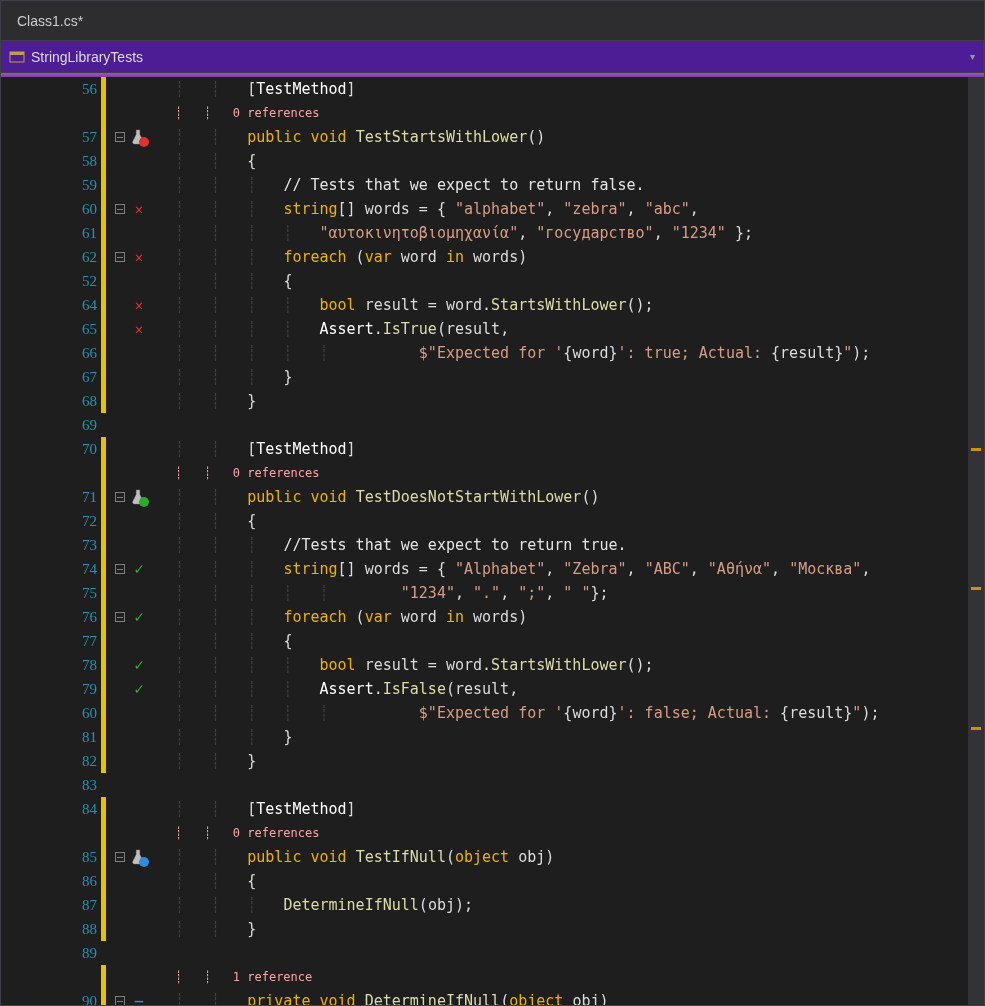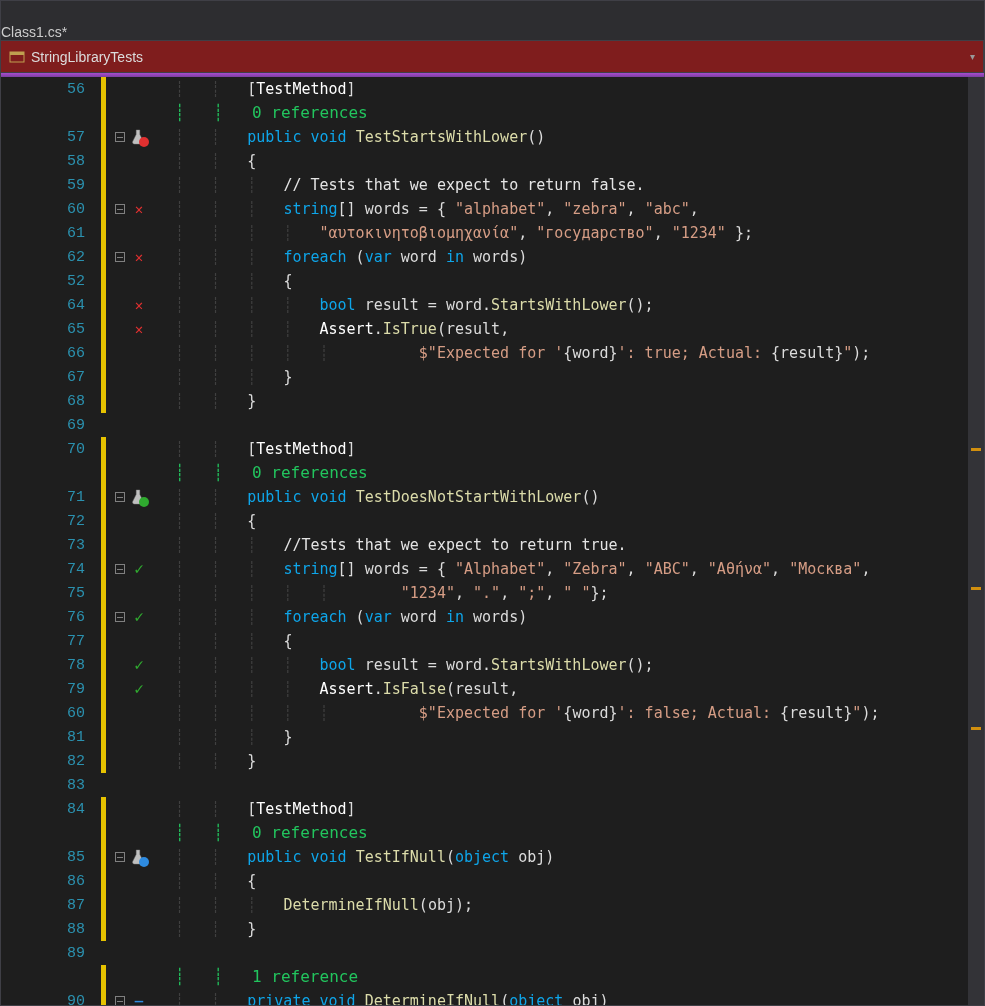--- a/index.html
+++ b/index.html
@@ -17,22 +17,22 @@
   
   .tabbar {
     display: flex;
     background: #2d2d30;
     height: 40px;
     border-bottom: 1px solid #3f3f46;
     align-items: stretch;
   }
   .tab {
     display: flex;
-    align-items: flex-end;
-    padding: 0 0;
+    align-items: center;
+    padding: 0 16px;
     font-size: 14px;
     color: #ccc;
     background: #2d2d30;
     position: relative;
     cursor: pointer;
     gap: 10px;
     font-family: "Segoe UI", Arial, sans-serif;
   }
   .tab.active {
     background: #1e1e1e;
@@ -52,21 +52,21 @@
     font-size: 13px;
     color: #ccc;
   }
   .tab.inactive { min-width: 170px; }
 
   
   .navbar {
     display: flex;
     height: 32px;
     border-bottom: 1px solid #3f3f46;
-    background: #7f1d1d;
+    background: #4c1d95;
     align-items: stretch;
     font-family: "Segoe UI", Arial, sans-serif;
     font-size: 14px;
   }
   .nav-left, .nav-right {
     display: flex;
     align-items: center;
     padding: 0 8px;
     color: #dcdcdc;
     gap: 6px;
@@ -98,22 +98,22 @@
     top: -4px; left: 0; right: 0;
     height: 4px;
     background: linear-gradient(#a84dcf, #7b3fa0);
   }
 
   .gutter {
     width: 100px;
     background: #1e1e1e;
     color: #2b91af;
     text-align: right;
-    padding-right: 16px;
-    font-family: Liberation Mono, monospace;
+    padding-right: 4px;
+    font-family: Liberation Serif, serif;
     font-size: 15px;
   }
   .markers {
     width: 70px;
     background: #1e1e1e;
     position: relative;
   }
   .code {
     flex: 1;
     background: #1e1e1e;
@@ -188,28 +188,28 @@
   .cov.fail::after { content: "✕"; color: #e03030; font-size: 14px; font-weight: bold; }
   .cov.pass::after { content: "✓"; color: #2faa2f; font-size: 16px; font-weight: bold; }
   .cov.nocov::after { content: "—"; color: #2e8be0; font-size: 14px; font-weight: bold; }
 
   
   .code .row .iguide {
     color: #404040;
   }
 
   
-  .kw   { color: #0ea5e9; }
+  .kw   { color: #eab308; }
   .type { color: #ffffff; }
   .str  { color: #d69d85; }
   .cmt  { color: #e5e5e5; }
   .meth { color: #dcdcaa; }
   .punct{ color: #dcdcdc; }
   .id   { color: #dcdcdc; }
-  .lens { color: #22c55e; font-size: 16px; }
+  .lens { color: #fca5a5; font-size: 12px; }
 
   
   .scrolltrack {
     position: absolute;
     right: 0; top: 0; bottom: 0;
     width: 16px;
     background: #333337;
   }
   .scrolltrack .mark {
     position: absolute;

